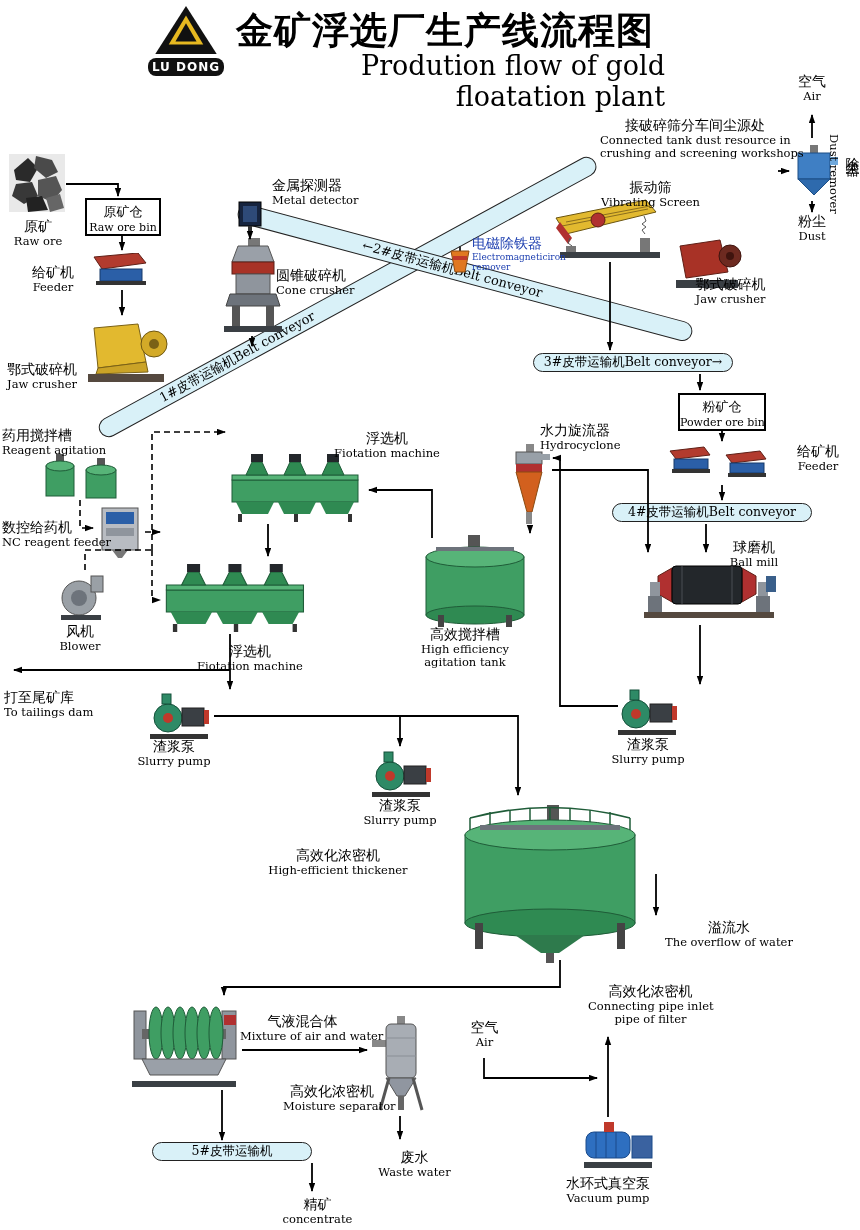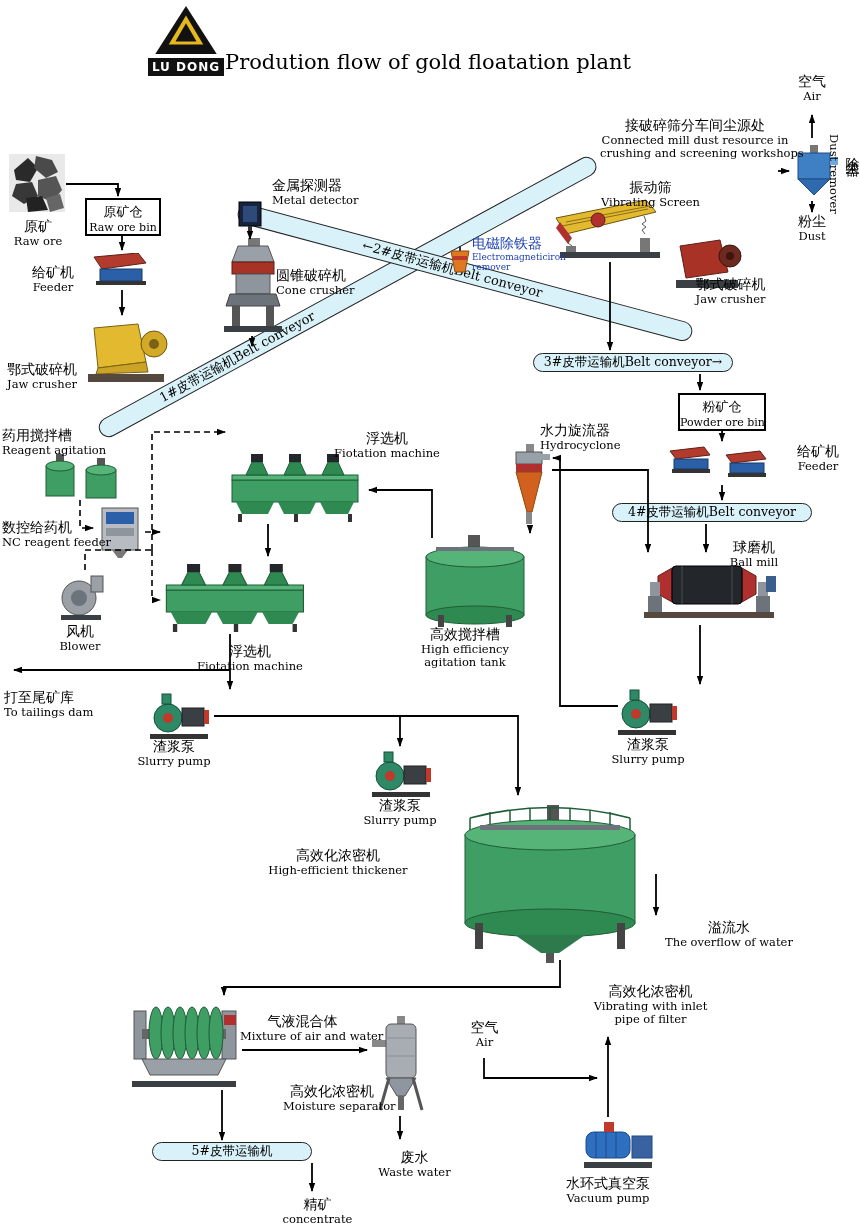--- a/index.html
+++ b/index.html
@@ -19,37 +19,38 @@
   .box .en{font-size:11px;white-space:nowrap}
   .pill{position:absolute;height:19px;background:#d9f1f8;border:1px solid #222;border-radius:10px;
         text-align:center;font-size:12.5px;line-height:16px;z-index:3}
   .belt{position:absolute;height:20px;background:#d9f1f8;border:1px solid #222;border-radius:11px;
         transform-origin:0 50%;font-size:13px;line-height:18px;white-space:nowrap;z-index:1}
   .belt span{display:inline-block}
   .vtext{position:absolute;writing-mode:vertical-rl;z-index:3}
   .equip{position:absolute;z-index:2}
   #arrows{position:absolute;left:0;top:0;z-index:4;pointer-events:none}
   .title-zh{position:absolute;font-size:37px;font-weight:bold;letter-spacing:1px;text-align:center;z-index:3}
-  .title-en{position:absolute;font-size:21px;text-align:left;z-index:3}
-  .logo-pill{background:#111;color:#fff;border-radius:0;font-size:12px;font-weight:bold;letter-spacing:1px;
+  .title-en{position:absolute;font-size:27px;text-align:right;z-index:3}
+  .logo-pill{background:#111;color:#fff;border-radius:8px;font-size:12px;font-weight:bold;letter-spacing:1px;
              padding:2px 0;font-family:"DejaVu Sans","Liberation Sans",sans-serif}
 </style>
 </head>
 <body>
 
 <div id="canvas">
 
   <div class="abs" style="left:148px;top:6px;width:76px;text-align:center">
     <svg width="62" height="48" viewBox="0 0 64 50">
       <polygon points="32,0 64,50 0,50" fill="#111"></polygon>
       <polygon points="32,10 50,40 14,40" fill="#e6b820"></polygon>
       <polygon points="32,18 43,37 21,37" fill="#111"></polygon>
     </svg>
     <div class="logo-pill">LU DONG</div>
   </div>
+  <div class="title-zh" style="left:225px;top:6px;width:440px">金矿浮选厂生产线流程图</div>
   <div class="title-en" style="left:225px;top:50px;width:440px">Prodution flow of gold floatation plant</div>
 
   <div class="belt" style="left:100px;top:422px;width:564px;transform:rotate(-28.6deg)">
     <span style="margin-left:68px">1#皮带运输机Belt conveyor</span>
   </div>
   <div class="belt" style="left:238px;top:202px;width:470px;transform:rotate(15deg)">
     <span style="margin-left:128px">←2#皮带运输机Belt conveyor</span>
   </div>
 
   <div class="pill" style="left:533px;top:353px;width:200px">3#皮带运输机Belt conveyor→</div>
@@ -387,21 +388,21 @@
       <rect x="24" y="4" width="10" height="10" fill="#c0392b"></rect>
     </svg>
   </div>
 
   <div class="label" style="left:786px;top:74px;width:52px">
     <div class="zh">空气</div>
     <div class="en">Air</div>
   </div>
   <div class="label" style="left:600px;top:118px;width:190px">
     <div class="zh">接破碎筛分车间尘源处</div>
-    <div class="en">Connected mill dust resource in</div>
+    <div class="en">Connected tank dust resource in</div>
     <div class="en">crushing and screening workshops</div>
   </div>
   <div class="vtext" style="left:844px;top:146px;font-size:14px;letter-spacing:3px">除尘器</div>
   <div class="vtext" style="left:827px;top:134px;font-size:11.5px" ind="">Dust remover</div>
   <div class="label" style="left:788px;top:214px;width:48px">
     <div class="zh">粉尘</div>
     <div class="en">Dust</div>
   </div>
 
   <div class="label" style="left:0px;top:219px;width:76px">
@@ -508,21 +509,21 @@
   <div class="label" style="left:283px;top:1084px;width:98px">
     <div class="zh">高效化浓密机</div>
     <div class="en">Moisture separator</div>
   </div>
   <div class="label" style="left:462px;top:1020px;width:45px">
     <div class="zh">空气</div>
     <div class="en">Air</div>
   </div>
   <div class="label" style="left:588px;top:984px;width:125px">
     <div class="zh">高效化浓密机</div>
-    <div class="en">Vibrating with inlet</div>
+    <div class="en">Connecting pipe inlet</div>
     <div class="en">pipe of filter</div>
   </div>
   <div class="label" style="left:372px;top:1150px;width:85px">
     <div class="zh">废水</div>
     <div class="en">Waste water</div>
   </div>
   <div class="label" style="left:552px;top:1176px;width:112px">
     <div class="zh">水环式真空泵</div>
     <div class="en">Vacuum pump</div>
   </div>

